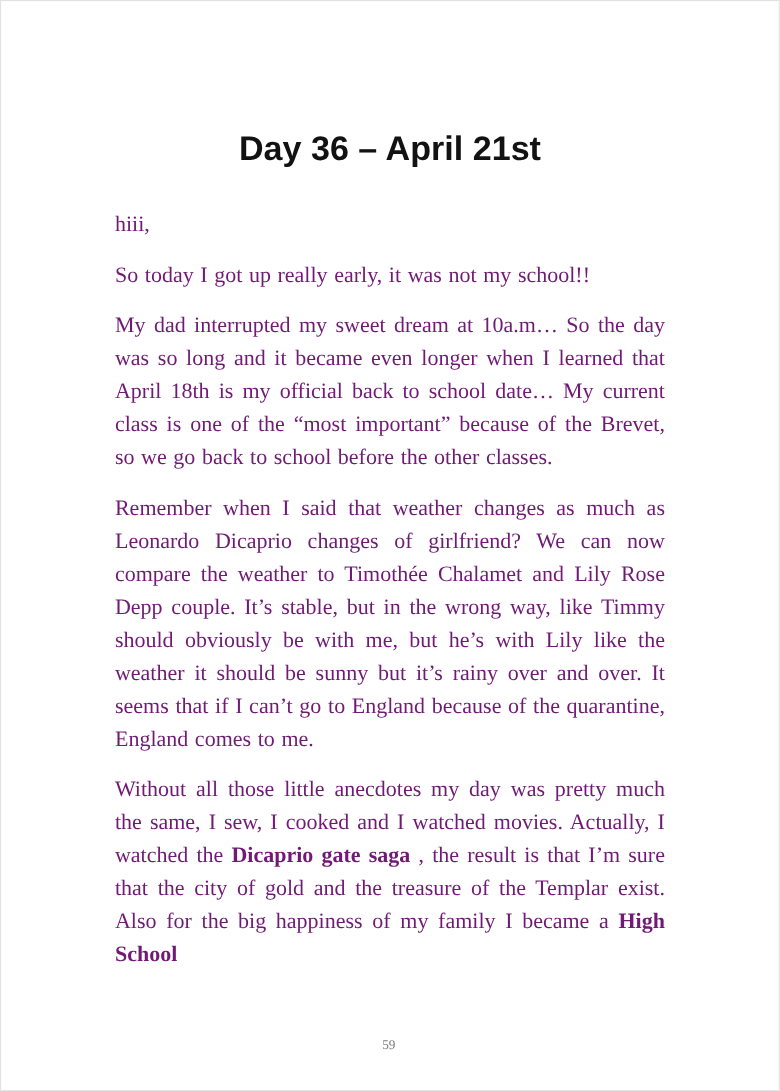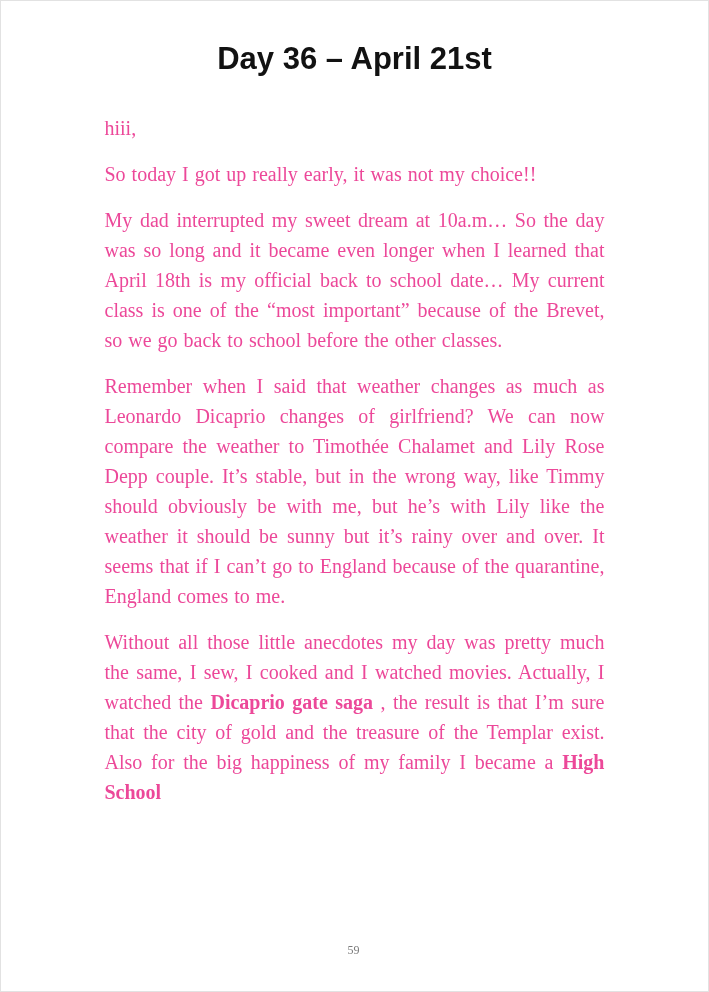--- a/index.html
+++ b/index.html
@@ -12,34 +12,34 @@
     position: relative;
     width: 709px;
     height: 992px;
     background: #ffffff;
     border: 1px solid #e2e2e2;
     overflow: hidden;
     font-family: "Liberation Serif", serif;
   }
   .title {
     margin: 0;
-    padding-top: 40px;
+    padding-top: 116px;
     text-align: center;
     font-family: "Liberation Sans", sans-serif;
     font-weight: 700;
     font-size: 31px;
     letter-spacing: 0px;
     color: #121212;
   }
   .body-text {
     width: 500px;
     margin: 36px auto 0 auto;
     font-size: 20px;
     line-height: 30px;
-    color: #ec4899;
+    color: #701a75;
     text-align: justify;
   }
   .body-text p {
     margin: 0 0 16px 0;
     word-spacing: 1px;
   }
   .body-text p.first {
     text-align: left;
   }
   .bold {
@@ -60,21 +60,21 @@
 <body>
 
 <div class="page">
 
   <h1 class="title">Day 36 – April 21st</h1>
 
   <div class="body-text">
 
     <p class="first">hiii,</p>
 
-    <p>So today I got up really early, it was not my choice!!</p>
+    <p>So today I got up really early, it was not my school!!</p>
 
     <p>My dad interrupted my sweet dream at 10a.m… So the day was so long and it became even longer when I learned that April 18th is my official back to school date… My current class is one of the “most important” because of the Brevet, so we go back to school before the other classes.</p>
 
     <p>Remember when I said that weather changes as much as Leonardo Dicaprio changes of girlfriend? We can now compare the weather to Timothée Chalamet and Lily Rose Depp couple. It’s stable, but in the wrong way, like Timmy should obviously be with me, but he’s with Lily like the weather it should be sunny but it’s rainy over and over. It seems that if I can’t go to England because of the quarantine, England comes to me.</p>
 
     <p><span>Without all those little anecdotes my day was pretty much the same, I sew, I cooked and I watched movies. Actually, I watched the </span><span class="bold">Dicaprio gate saga</span><span> , the result is that I’m sure that the city of gold and the treasure of the Templar exist. Also for the big happiness of my family I became a </span><span class="bold">High School</span></p>
 
   </div>
 
   <div class="page-number">59</div>

